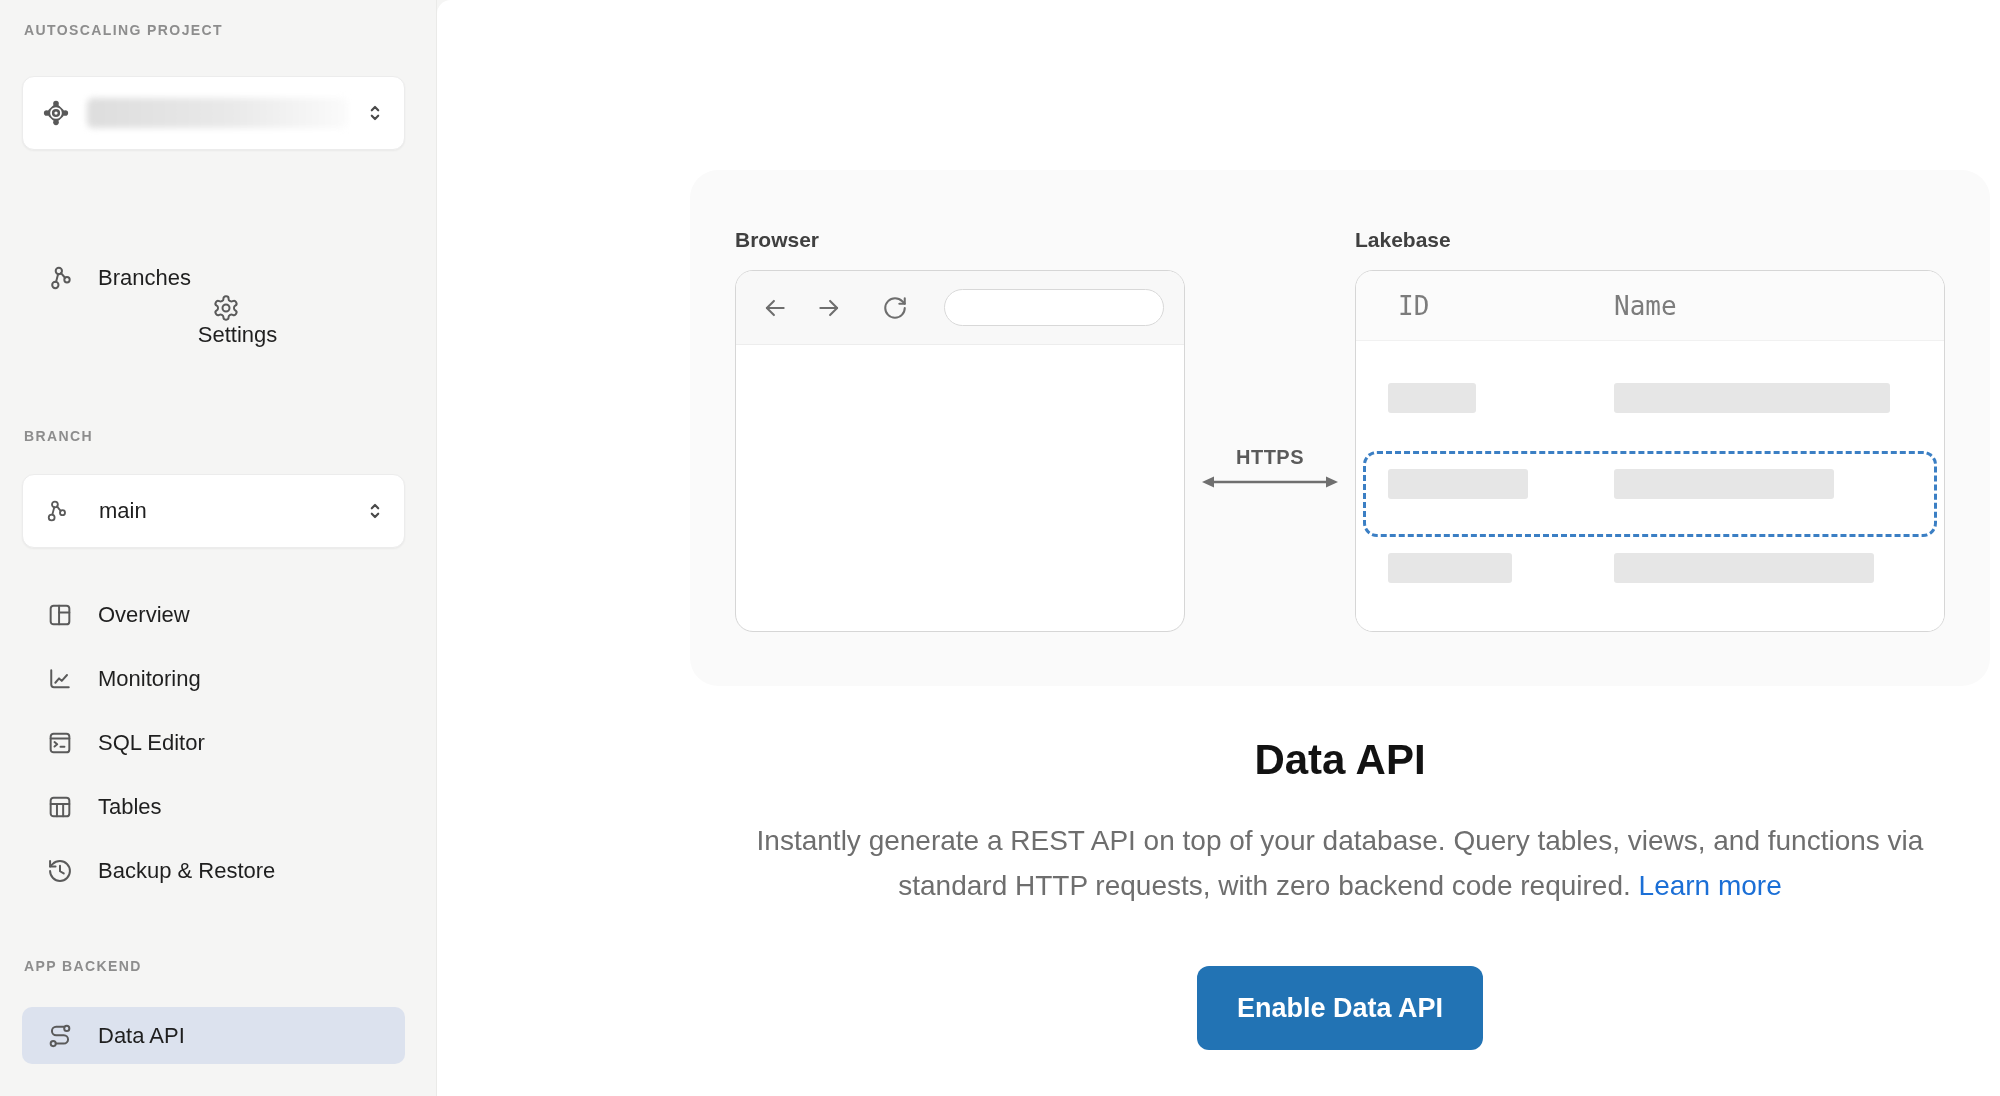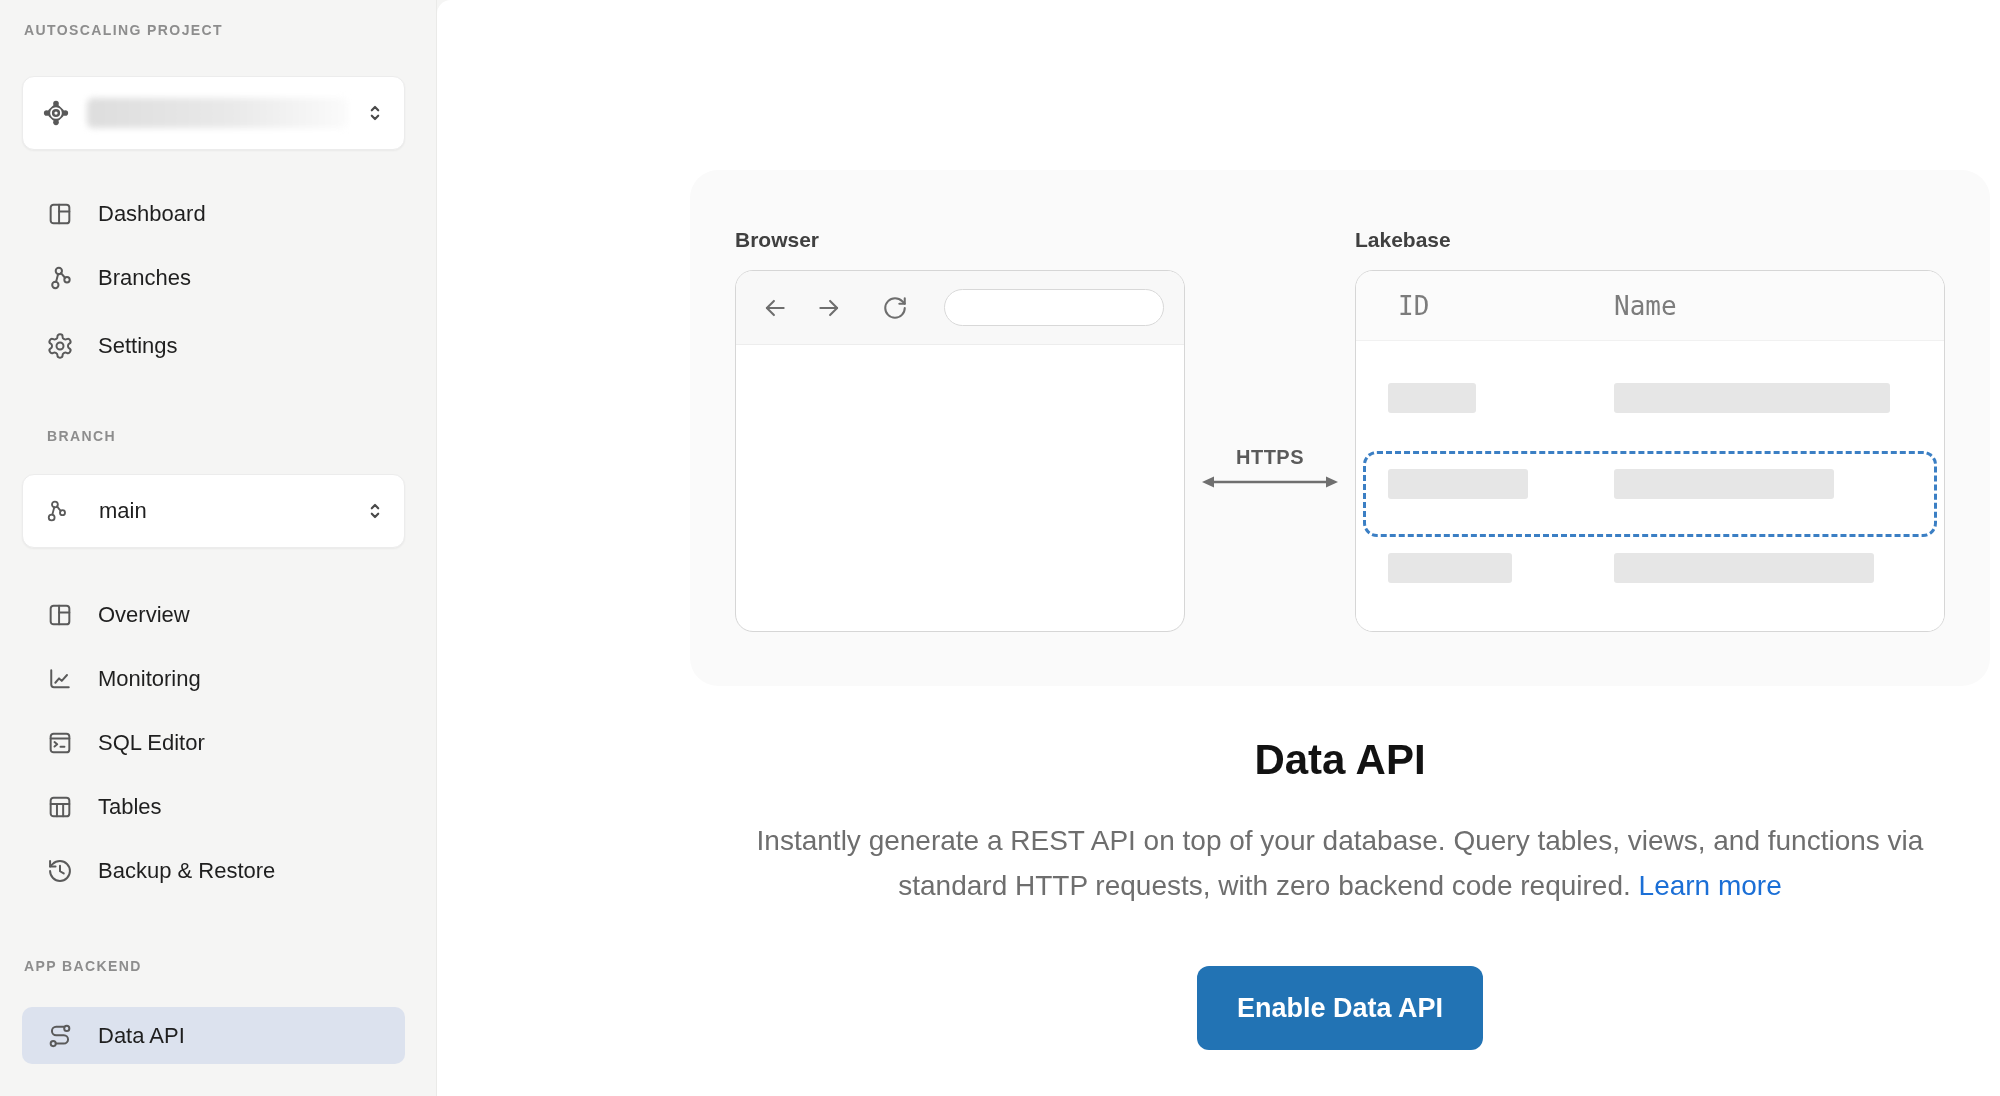--- a/index.html
+++ b/index.html
@@ -16,21 +16,21 @@
   .sidebar {
     position: absolute; left: 0; top: 0; width: 437px; height: 1096px;
     background: #f5f5f4; border-right: 1px solid #eaeae8;
   }
   .section-label {
     position: absolute; left: 24px;
     font-size: 14px; font-weight: 700; letter-spacing: 1.4px;
     color: #8d8d8d; text-transform: uppercase;
   }
   .lbl-project { top: 22px; }
-  .lbl-branch  { top: 428px; margin-left: 23px; }
+  .lbl-branch  { top: 428px; }
   .lbl-app     { top: 958px; }
 
   .selector {
     position: absolute; left: 22px; width: 383px; height: 74px;
     background: #ffffff; border: 1px solid #ececec; border-radius: 12px;
     box-shadow: 0 1px 2px rgba(0,0,0,0.05);
     display: flex; align-items: center; padding: 0 18px 0 20px;
     cursor: pointer;
   }
   .sel-project { top: 76px; }
@@ -45,21 +45,21 @@
 
   .nav-item {
     position: absolute; left: 22px; width: 383px; height: 64px;
     display: flex; align-items: center; padding-left: 24px;
     border-radius: 10px; cursor: pointer;
   }
   .nav-item .nicon { width: 28px; height: 28px; color: #5a5a5a; flex-shrink: 0; }
   .nav-item .nlabel { font-size: 22px; color: #1f1f1f; margin-left: 24px; white-space: nowrap; }
   .it-dashboard { top: 182px; }
   .it-branches  { top: 246px; }
-  .it-settings  { top: 314px; }
+  .it-settings  { top: 294px; flex-direction: column; }
   .it-overview  { top: 583px; }
   .it-monitoring{ top: 647px; }
   .it-sql       { top: 711px; }
   .it-tables    { top: 775px; }
   .it-backup    { top: 839px; }
   .it-dataapi   { top: 1007px; height: 57px; background: #dce2ee; }
 
   
   .main {
     position: absolute; left: 437px; top: 0; width: 1563px; height: 1096px;
@@ -170,30 +170,20 @@
       </span>
       <span class="blur-name"></span>
       <span class="chev">
         <svg viewBox="0 0 24 28" width="22" height="28" fill="none" stroke="currentColor" stroke-width="2.4" stroke-linecap="round" stroke-linejoin="round">
           <path d="M8.5 11 12 7.5l3.5 3.5"></path>
             <path d="M8.5 17 12 20.5l3.5-3.5"></path>
         </svg>
       </span>
     </div>
 
-    <div class="nav-item it-dashboard">
-      <span class="nicon">
-        <svg viewBox="0 0 24 24" fill="none" stroke="currentColor" stroke-width="1.7" stroke-linecap="round" stroke-linejoin="round">
-          <rect x="4" y="4" width="16" height="16" rx="2.5"></rect>
-            <path d="M11.2 4v16"></path>
-            <path d="M11.2 9.8H20"></path>
-        </svg>
-      </span>
-      <span class="nlabel">Dashboard</span>
-    </div>
 
     <div class="nav-item it-branches">
       <span class="nicon">
         <svg viewBox="0 0 24 24" fill="none" stroke="currentColor" stroke-width="1.7" stroke-linecap="round" stroke-linejoin="round">
           <circle cx="11" cy="6" r="2.7"></circle>
             <circle cx="8" cy="18" r="2.7"></circle>
             <circle cx="18" cy="13.5" r="2.3"></circle>
           <path d="M10.4 8.5 8.6 15.4"></path>
             <path d="M12.9 7.8l3.4 4"></path>
         </svg>

